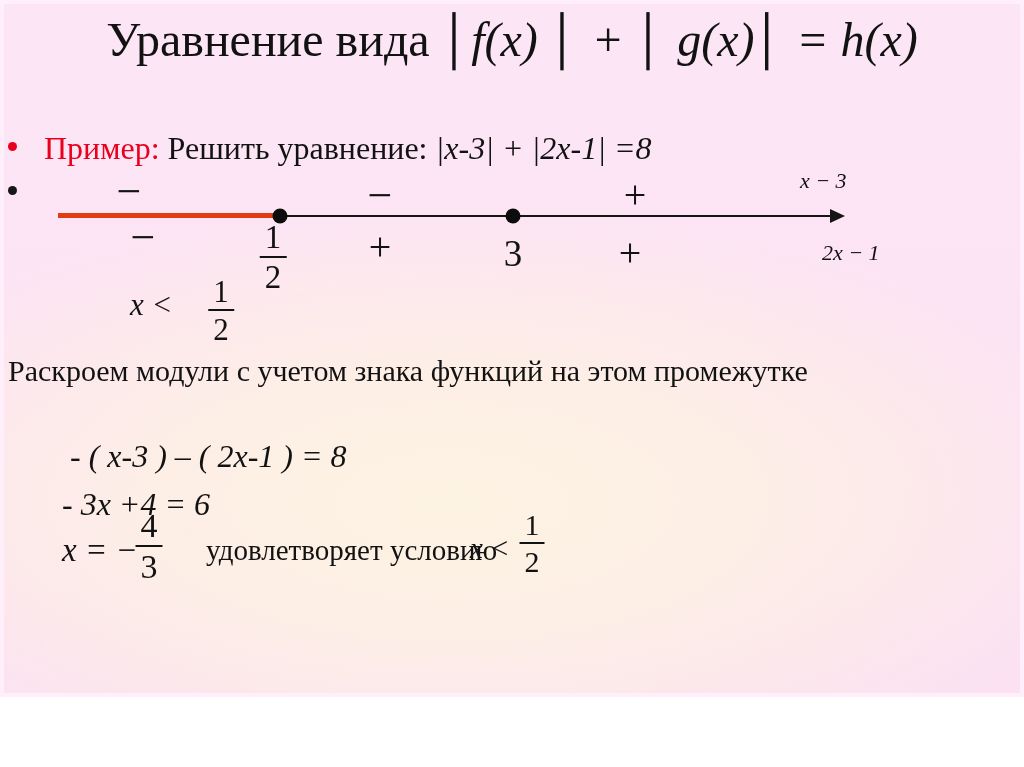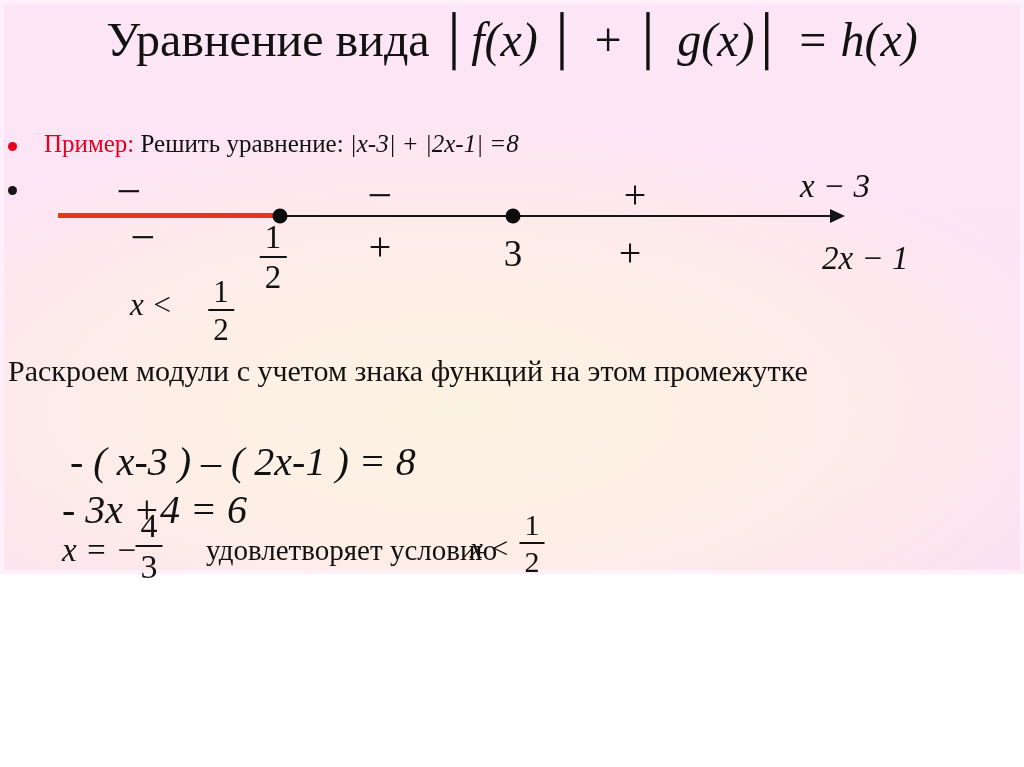--- a/index.html
+++ b/index.html
@@ -4,52 +4,52 @@
 <style>
   html,body{margin:0;padding:0;}
   body{
     width:1024px;height:767px;
     font-family:"Liberation Serif","DejaVu Serif",serif;
     color:#121212;
     overflow:hidden;
   }
   .slide{
     position:relative;
-    width:1024px;height:574px;
+    width:1024px;height:697px;
     background:
       radial-gradient(ellipse 680px 300px at 44% 72%, #fdf3e2 0%, #fdeee6 45%, rgba(252,227,243,0) 100%),
       linear-gradient(#fce6f5 0%, #fce3f3 55%, #fbe1f2 100%);
     box-shadow: inset 0 0 0 4px #feeffa;
     box-sizing:border-box;
     text-decoration:underline;
   }
   .abs{position:absolute;}
   .c{position:absolute; transform:translate(-50%,-50%); line-height:1; white-space:nowrap;}
   .cx{position:absolute; transform:translateX(-50%); line-height:1;}
   .it{font-style:italic;}
   .title{
     position:absolute; left:0; top:14px; width:1024px;
     text-align:center; font-size:48px; line-height:1.1; white-space:nowrap;
   }
   .bullet-dot{position:absolute; border-radius:50%;}
-  .line1{position:absolute; left:44px; top:130px; font-size:25px; white-space:nowrap;}
+  .line1{position:absolute; left:44px; top:130px; font-size:32px; white-space:nowrap;}
   .red{color:#e8001e;}
   .axis-line{position:absolute; left:58px; top:215px; width:778px; height:2px; background:#151515;}
   .axis-red{position:absolute; left:58px; top:213px; width:222px; height:5px; background:#e23a15;}
   .arrow{position:absolute; left:830px; top:209px; width:0; height:0;
          border-left:15px solid #151515; border-top:7px solid transparent; border-bottom:7px solid transparent;}
   .pt{position:absolute; width:15px; height:15px; border-radius:50%; background:#0c0c0c; transform:translate(-50%,-50%);}
   .sign{font-size:44px;}
   .sign-plus{font-size:40px;}
-  .nl-label{font-size:33px; font-style:italic; white-space:nowrap;}
+  .nl-label{font-size:22px; font-style:italic; white-space:nowrap;}
   .frac{display:inline-flex; flex-direction:column; align-items:center; line-height:1;}
   .frac .num{border-bottom:2px solid #121212; padding:0 5px 2px 5px;}
   .frac .den{padding-top:3px;}
   .para{position:absolute; left:8px; top:341px; font-size:30px; white-space:nowrap;margin-top:13px;}
-  .eq{position:absolute; font-size:40px; font-style:italic; white-space:nowrap;}
+  .eq{position:absolute; font-size:32px; font-style:italic; white-space:nowrap;}
   .small-cond{font-size:29px; font-style:italic;}
 </style>
 </head>
 <body>
 
 <div class="slide">
 
   <div class="title">
     <span>Уравнение вида</span>
     <span class="it">│f(x) │ + │ g(x)│ = h(x)</span>

